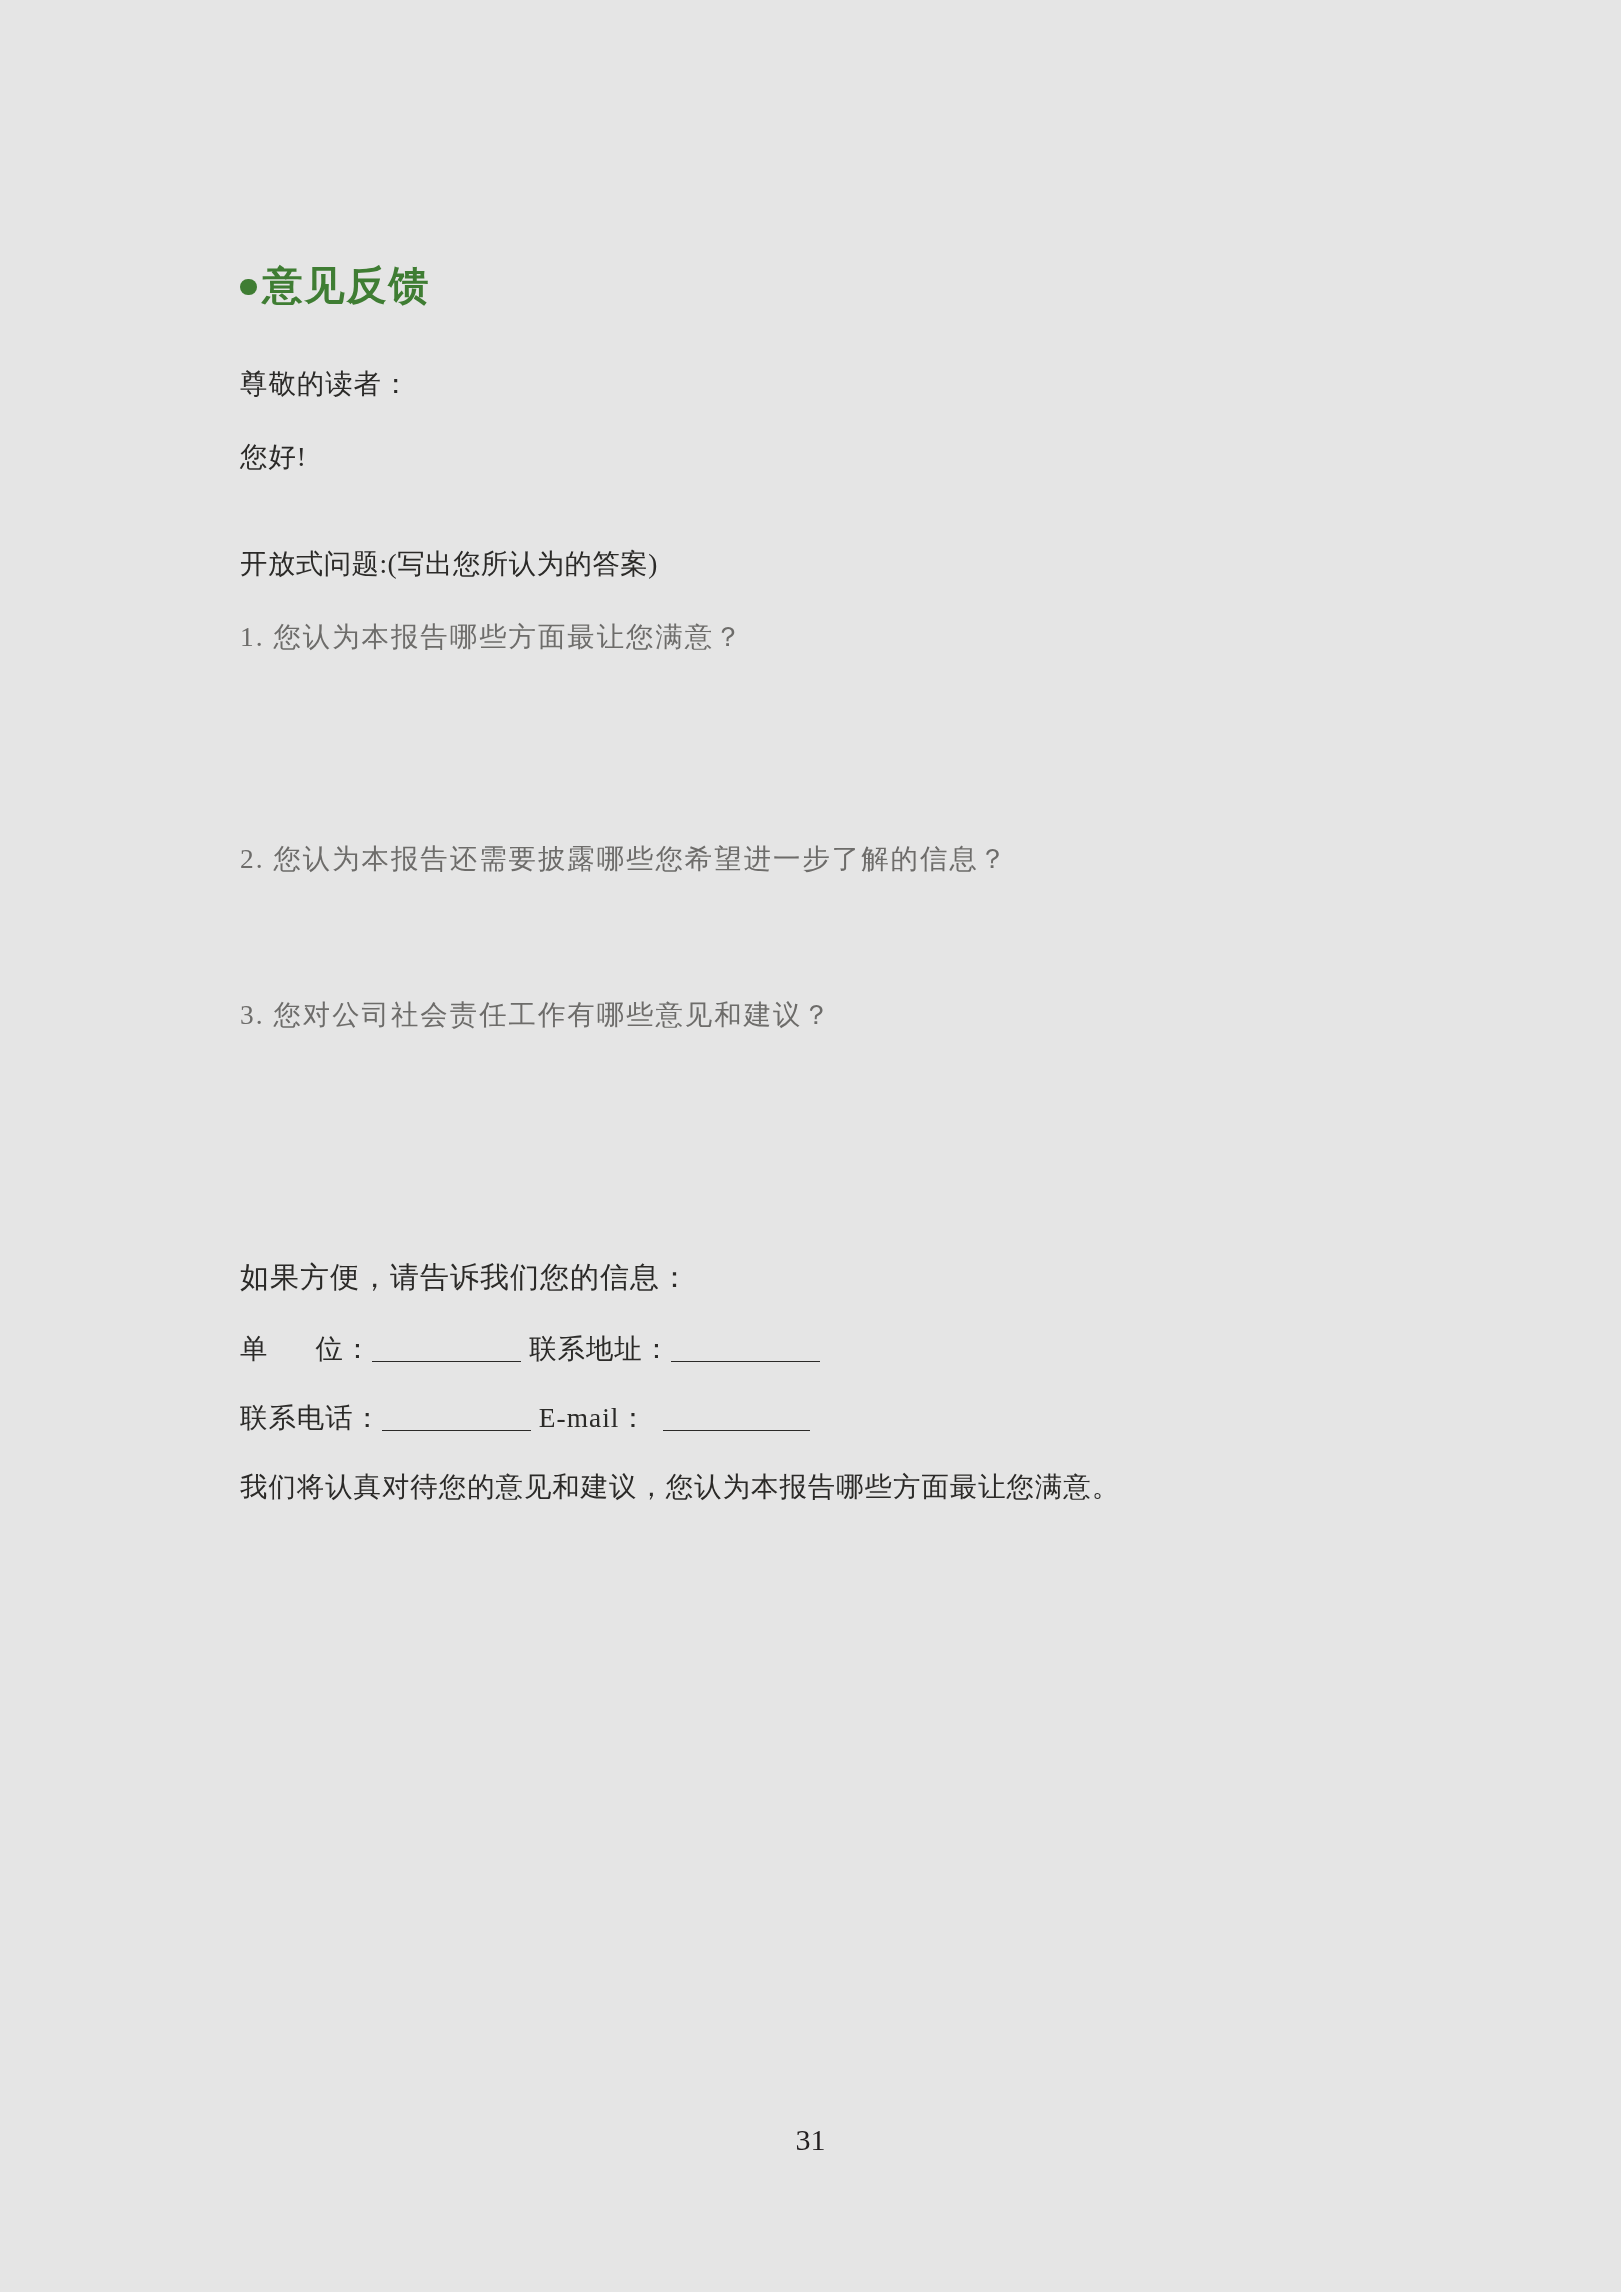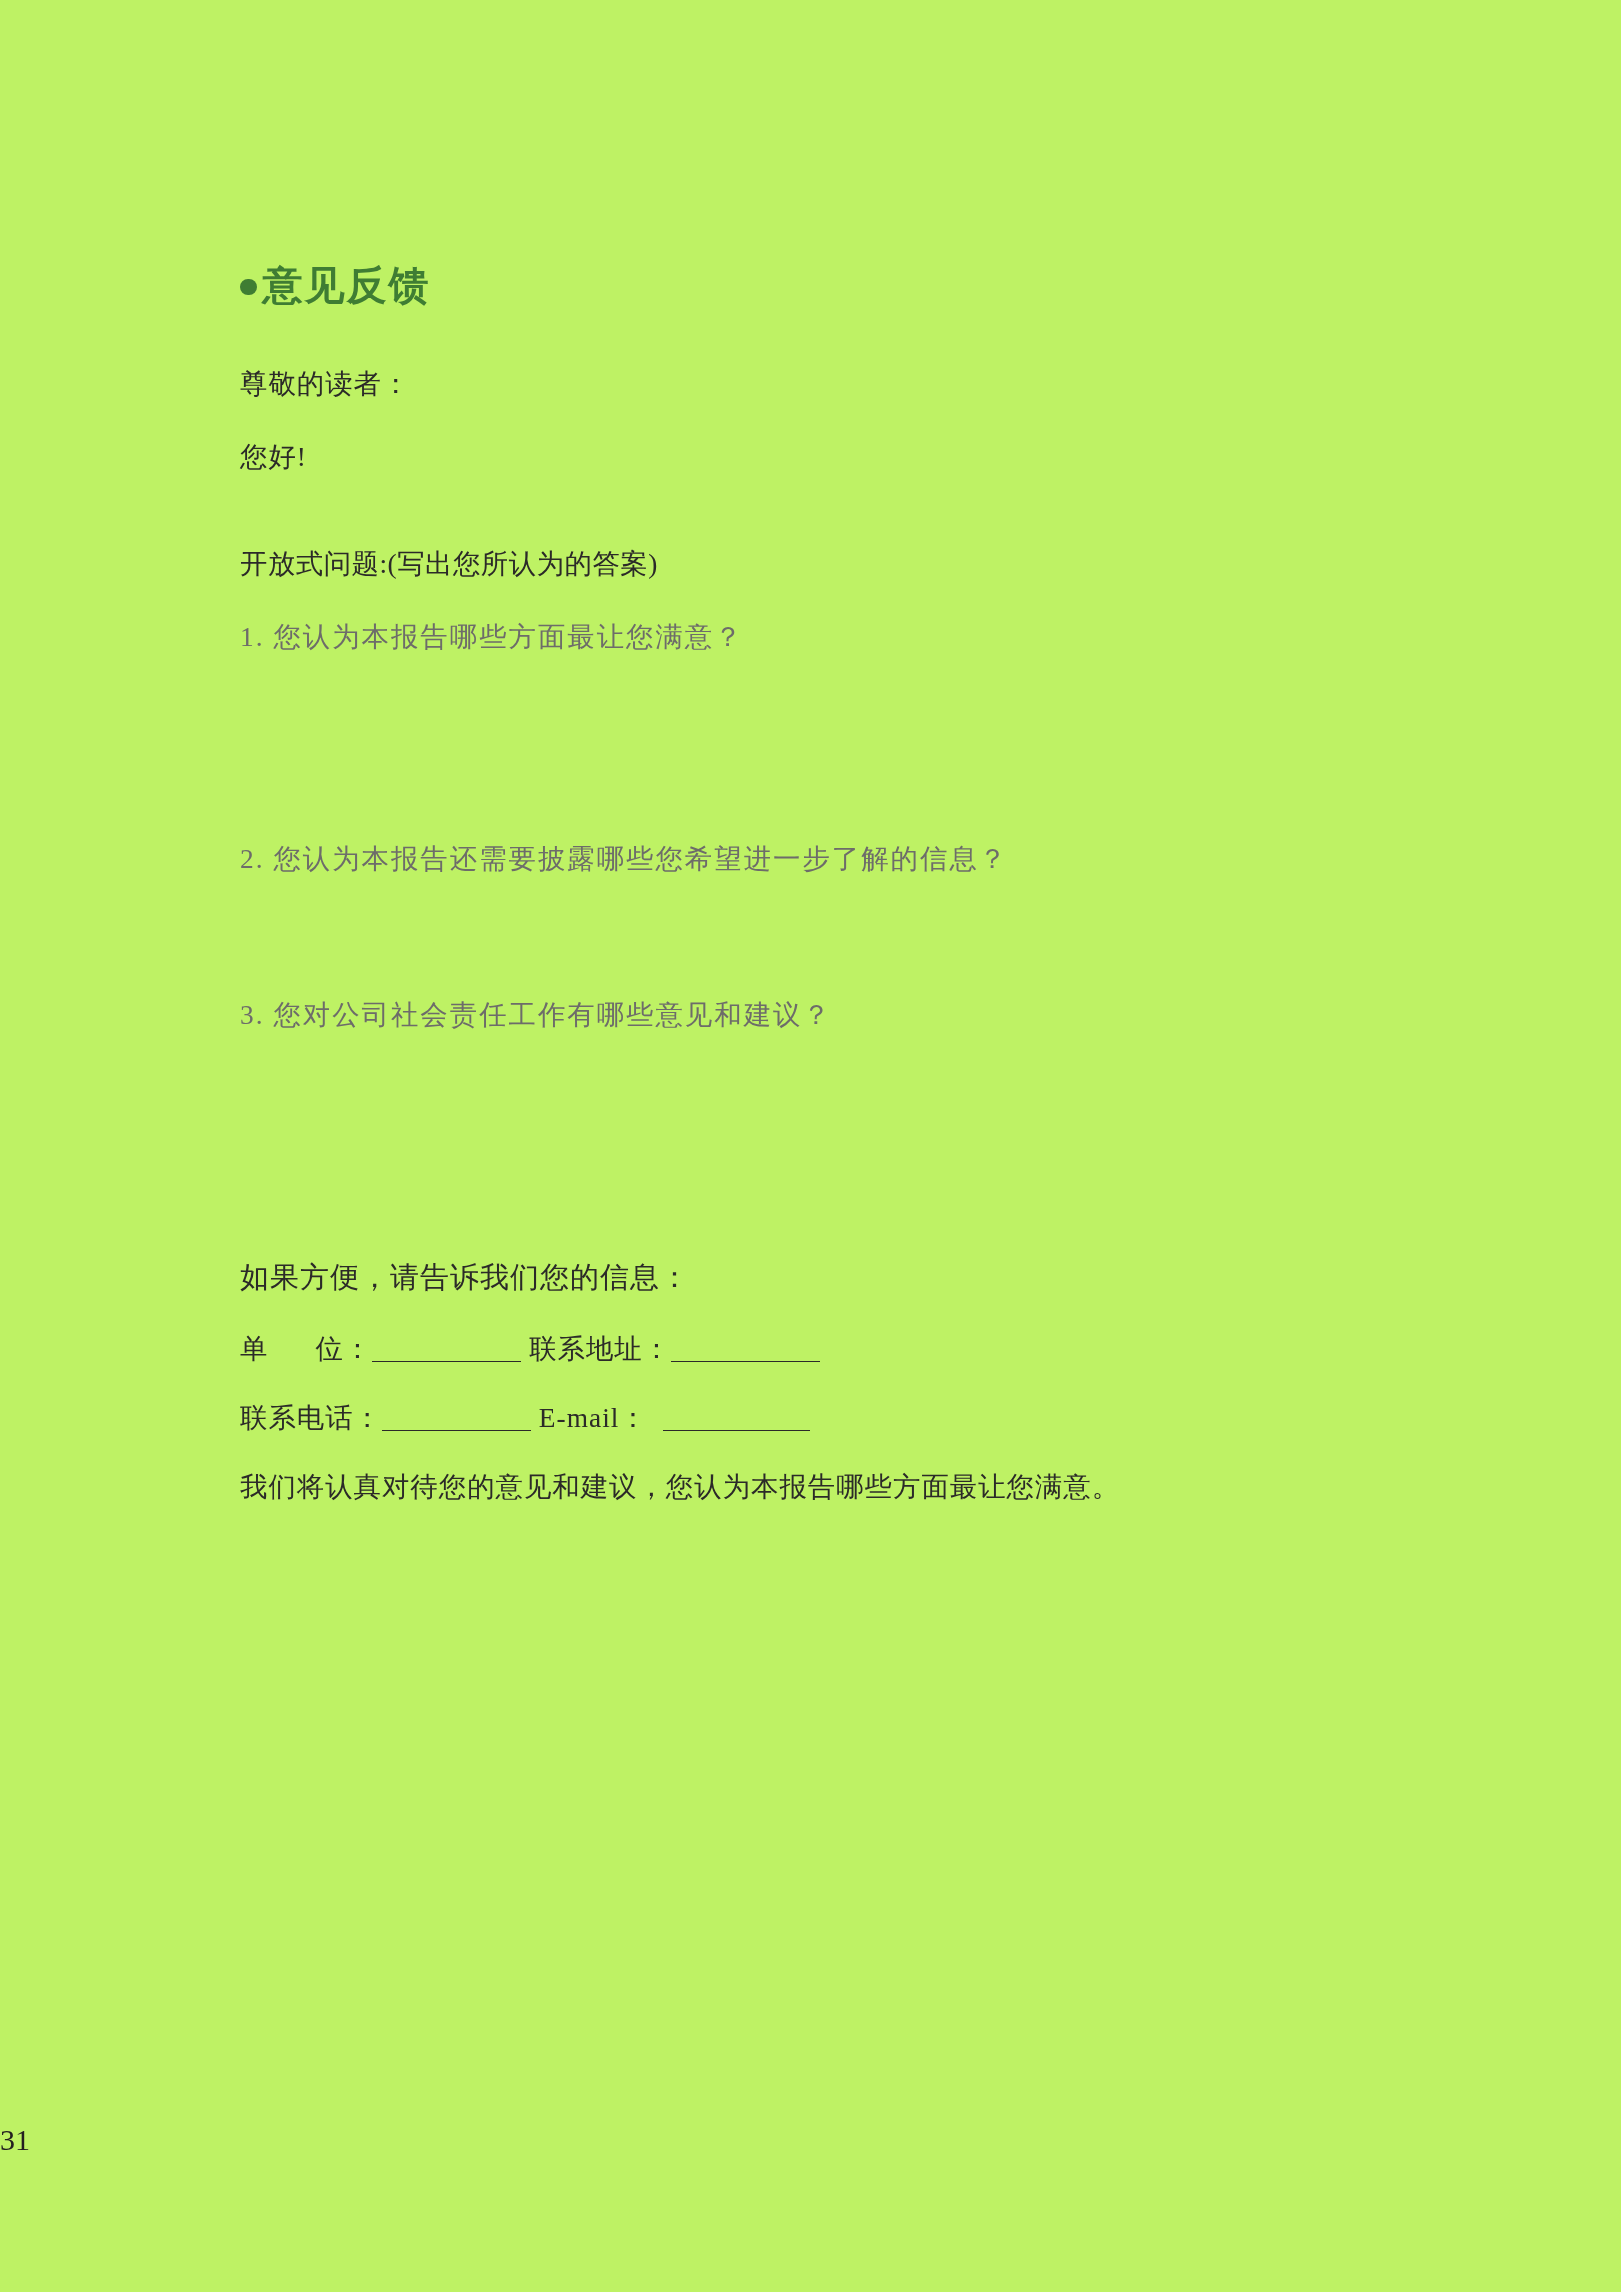--- a/index.html
+++ b/index.html
@@ -8,21 +8,21 @@
     background: #ffffff;
   }
   body {
     font-family: "Liberation Serif", "DejaVu Serif", serif;
     color: #231f20;
   }
   .page {
     position: relative;
     width: 1621px;
     height: 2293px;
-    background: #bef264;
+    background: #e5e5e5;
     box-sizing: border-box;
     overflow: hidden;
   }
   .content {
     position: absolute;
     left: 240px;
     top: 0;
     width: 1157px;
   }
 
@@ -113,21 +113,21 @@
     letter-spacing: 1px;
     color: #2b2a28;
   }
 
   
   .page-number {
     position: absolute;
     left: 0;
     right: 0;
     top: 2123px;
-    text-align: left;
+    text-align: center;
     font-size: 30px;
     color: #231f20;
     font-family: "Liberation Serif", "DejaVu Serif", serif;
   }
 </style>
 </head>
 <body>
 
 <div class="page">
   <div class="content">

